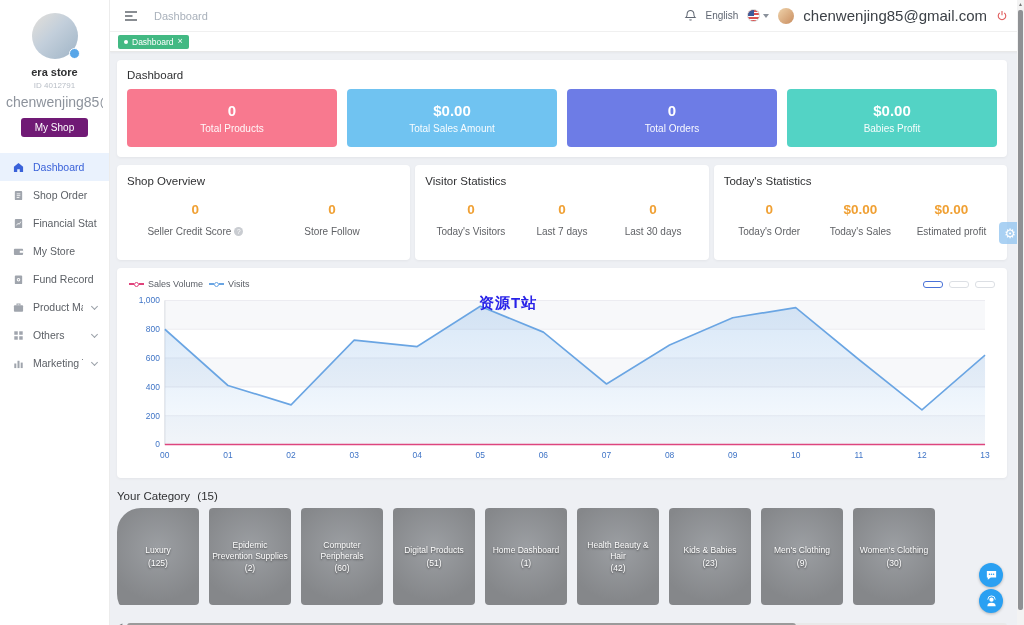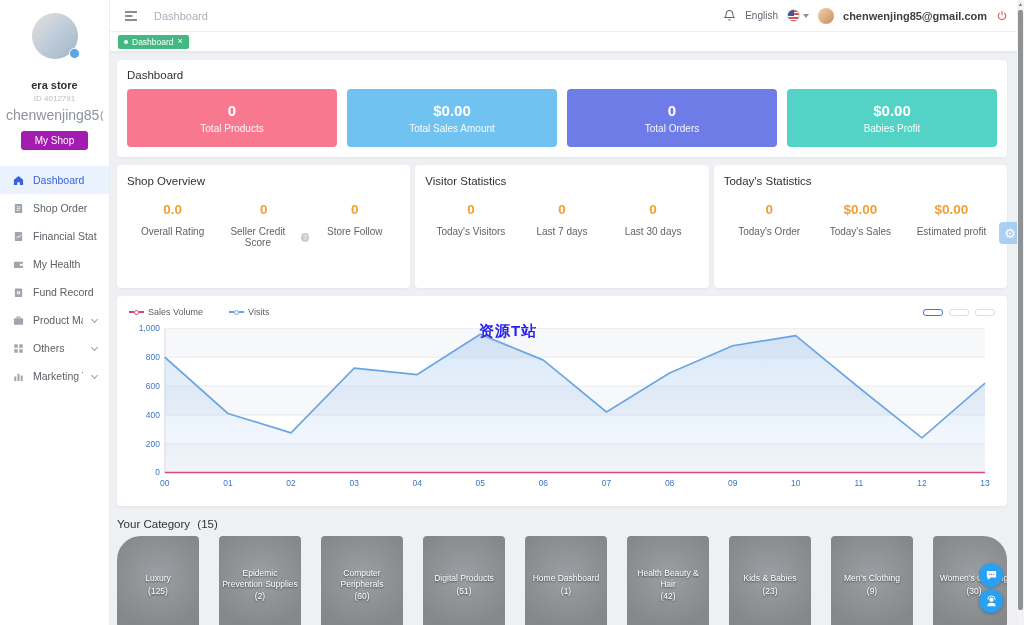--- a/index.html
+++ b/index.html
@@ -11,24 +11,24 @@
   }
   .app { display:flex; width:100%; height:100%; position:relative; }
 
   
   .sidebar { width:110px; flex:none; background:#fff; border-right:1px solid #ececec; z-index:5; }
   .profile { padding:13px 6px 8px; text-align:center; }
   .avatar { width:46px; height:46px; border-radius:50%; margin:0 auto; position:relative;
     background:linear-gradient(135deg,#e4e0da 0%,#c3cfdb 45%,#9fb4c6 100%); }
   .avatar .badge { position:absolute; right:-2px; bottom:0; width:11px; height:11px;
     border-radius:50%; background:#58a6e8; border:1.5px solid #fff; }
-  .store-name { font-size:11px; font-weight:bold; color:#303133; margin-top:20px; }
+  .store-name { font-size:11px; font-weight:bold; color:#303133; margin-top:7px; }
   .store-id { font-size:8px; color:#b8bec6; margin-top:3px; }
   .store-email { font-size:14px; color:#8d939c; margin-top:4px; white-space:nowrap; overflow:hidden; }
-  .myshop { margin-top:8px; background:#a21caf; color:#fff; border:none; border-radius:3px;
+  .myshop { margin-top:8px; background:#701a75; color:#fff; border:none; border-radius:3px;
     font-size:10px; padding:4px 14px; cursor:pointer; font-family:inherit; }
   .menu { margin-top:8px; }
   .menu-item { display:flex; align-items:center; gap:9px; height:28px; padding:0 12px;
     font-size:10.5px; color:#5c6066; cursor:pointer; }
   .mi-icon { width:12px; height:12px; color:#a0a5ad; display:flex; align-items:center; justify-content:center; flex:none; }
   .menu-item.active { background:#eaf2fd; color:#3a62d9; }
   .menu-item.active .mi-icon { color:#3a62d9; }
   .mi-label { flex:1; white-space:nowrap; overflow:hidden; }
   .chev { display:none; }
   .menu-item.expandable .chev { display:block; width:5px; height:5px;
@@ -45,68 +45,68 @@
   .icon-btn { background:none; border:none; padding:0; cursor:pointer; display:flex; align-items:center; }
   .lang { font-size:10px; color:#5f6672; cursor:pointer; }
   .flagwrap { display:flex; align-items:center; gap:3px; cursor:pointer; }
   .flag { width:13px; height:13px; border-radius:50%; overflow:hidden; position:relative; border:0.5px solid #d8d8d8;
     background:repeating-linear-gradient(180deg,#d95252 0 1.7px,#fff 1.7px 3.4px); }
   .flag::before { content:""; position:absolute; left:0; top:0; width:6px; height:6px; background:#3c5a9a; }
   .caret { width:0; height:0; border-left:3px solid transparent; border-right:3px solid transparent;
     border-top:4px solid #8a919b; }
   .nav-avatar { width:16px; height:16px; border-radius:50%;
     background:linear-gradient(135deg,#efd3ab,#c98d5f); cursor:pointer; }
-  .email { font-size:11px; color:#3c4147; cursor:pointer;font-weight:bold; }
+  .email { font-size:15px; color:#3c4147; cursor:pointer; }
 
   .tabbar { height:20px; flex:none; background:#fff; border-bottom:1px solid #e8e8e8;
     display:flex; align-items:center; padding:0 8px; box-shadow:0 1px 2px rgba(0,0,0,.04); }
   .tab { display:inline-flex; align-items:center; gap:4px; color:#fff; font-size:8.5px;
     height:14px; padding:0 6px; border-radius:2px; cursor:pointer; }
   .tab .dot { width:4px; height:4px; border-radius:50%; background:#fff; }
   .tab-close { font-size:9px; line-height:1; opacity:.95; cursor:pointer; }
 
   .content { flex:1; padding:8px 17px 0 7px; overflow:hidden; position:relative; }
   .panel { background:#fff; border-radius:4px; box-shadow:0 1px 3px rgba(0,0,0,.05); }
   .ptitle { margin:0; font-size:11.5px; font-weight:400; color:#303133; }
 
   .overview-panel { padding:9px 10px; height:97px; }
   .cards { display:flex; gap:10px; margin-top:8px; }
   .stat-card { flex:1; height:58px; border-radius:4px; color:#fff; display:flex;
     flex-direction:column; align-items:center; justify-content:center; gap:4px; }
   .card-value { font-size:15px; font-weight:bold; }
   .card-label { font-size:10px; opacity:.95; }
 
   .row3 { display:flex; gap:5px; margin-top:8px; }
-  .spanel { flex:1; padding:10px 10px 0; height:123px; }
+  .spanel { flex:1; padding:10px 10px 0; height:95px; }
   .stats { display:flex; margin-top:15px; }
   .stat { flex:1; text-align:center; }
   .stat-value { font-size:13.5px; font-weight:bold; color:#f0a033; }
   .stat-label { font-size:10px; color:#606266; margin-top:9px; display:flex;
     justify-content:center; align-items:center; gap:3px; }
   .info-dot { width:9px; height:9px; border-radius:50%; background:#c9ccd1; color:#fff;
     font-size:6.5px; line-height:9px; display:none; text-align:center; }
 
   .chart-panel { margin-top:8px; height:210px; padding:8px 12px 0; position:relative; }
   .chart-head { display:flex; align-items:center; height:16px; }
-  .legend { display:flex; gap:26px; }
+  .legend { display:flex; gap:6px; }
   .legend-item { display:flex; align-items:center; gap:4px; font-size:9px; color:#5a5e66; }
   .lg-mark { display:flex; align-items:center; }
   .lg-line { width:5px; height:2px; background:var(--c,#999); }
   .lg-ring { width:5px; height:5px; border:1.5px solid var(--c,#999); border-radius:50%; background:#fff; }
   .range-btns { margin-left:auto; display:flex; gap:6px; }
   .rbtn { font-size:8.5px; color:#9aa0a8; border:1px solid #dcdfe4; background:#fff;
     border-radius:3px; padding:2.5px 9px; cursor:pointer; font-family:inherit; }
   .rbtn.active { color:#4a72d8; border-color:#4a72d8; }
   #chart-svg { width:100%; height:172px; margin-top:2px; display:block; }
   .watermark { position:absolute; left:362px; top:26px; font-size:15px; font-weight:bold;
     color:#2822e8; letter-spacing:1px; }
 
   .cat-header { margin:12px 0 6px; font-size:11.5px; color:#303133; }
   .cat-header .cnt { margin-left:4px; }
-  .cat-row { display:flex; gap:20px; overflow:hidden; height:110px;border-radius:24px; }
+  .cat-row { display:flex; gap:10px; overflow:hidden; height:110px;border-radius:24px; }
   .cat-card { flex:none; width:82px; height:97px; border-radius:4px; color:#fff; cursor:pointer;
     background:radial-gradient(circle at 50% 42%, #9c9fa3 0%, #85878a 75%);
     display:flex; flex-direction:column; align-items:center; justify-content:center;
     text-align:center; padding:0 3px; text-shadow:0 1px 2px rgba(0,0,0,.55); }
   .cat-name { font-size:8.5px; line-height:1.35; }
   .cat-count { font-size:8.5px; margin-top:1px; }
 
   .h-scroll { display:flex; align-items:center; margin-top:4px; height:8px; cursor:pointer; }
   .h-arrow { font-size:7px; color:#7e8184; width:10px; flex:none; }
   .h-track { flex:1; height:7px; background:#e9e9e9; border-radius:3px; position:relative; }
@@ -171,21 +171,21 @@
           <span class="mi-label">Financial State...</span>
 
         </div>
         <div class="menu-item">
           <span class="mi-icon">
             <svg viewBox="0 0 12 12" width="11" height="11">
               <rect x="1" y="3" width="10" height="6.8" rx="1" fill="currentColor"></rect>
               <rect x="7.4" y="5.2" width="3.6" height="2.2" fill="#fff"></rect>
             </svg>
           </span>
-          <span class="mi-label">My Health</span>
+          <span class="mi-label">My Store</span>
 
         </div>
         <div class="menu-item">
           <span class="mi-icon">
             <svg viewBox="0 0 12 12" width="11" height="11">
               <rect x="2" y="1.6" width="8" height="9.4" rx="1" fill="currentColor"></rect>
               <circle cx="6" cy="6.2" r="1.9" fill="#fff"></circle>
               <circle cx="6" cy="6.2" r="0.8" fill="currentColor"></circle>
             </svg>
           </span>
@@ -293,26 +293,20 @@
               <div class="card-label">Babies Profit</div>
             </div>
           </div>
       </section>
 
       <div class="row3">
         <section class="panel spanel">
           <h3 class="ptitle">Shop Overview</h3>
           <div class="stats">
 
-          <div class="stat">
-                <div class="stat-value">0.0</div>
-                <div class="stat-label">
-                  <span>Overall Rating</span>
-                </div>
-              </div>
               <div class="stat">
                 <div class="stat-value">0</div>
                 <div class="stat-label">
                   <span>Seller Credit Score</span>
                   <span class="info-dot" style="display: inline-block;">?</span>
                 </div>
               </div>
               <div class="stat">
                 <div class="stat-value">0</div>
                 <div class="stat-label">

